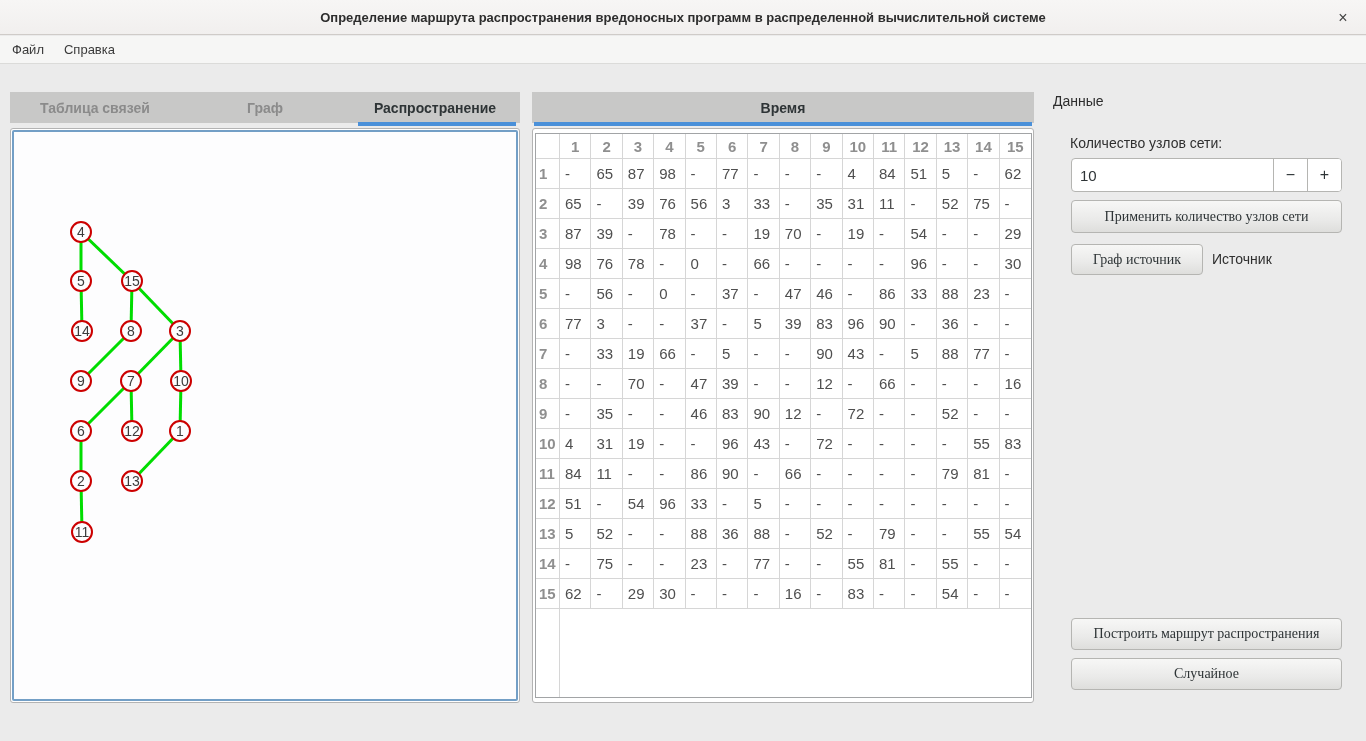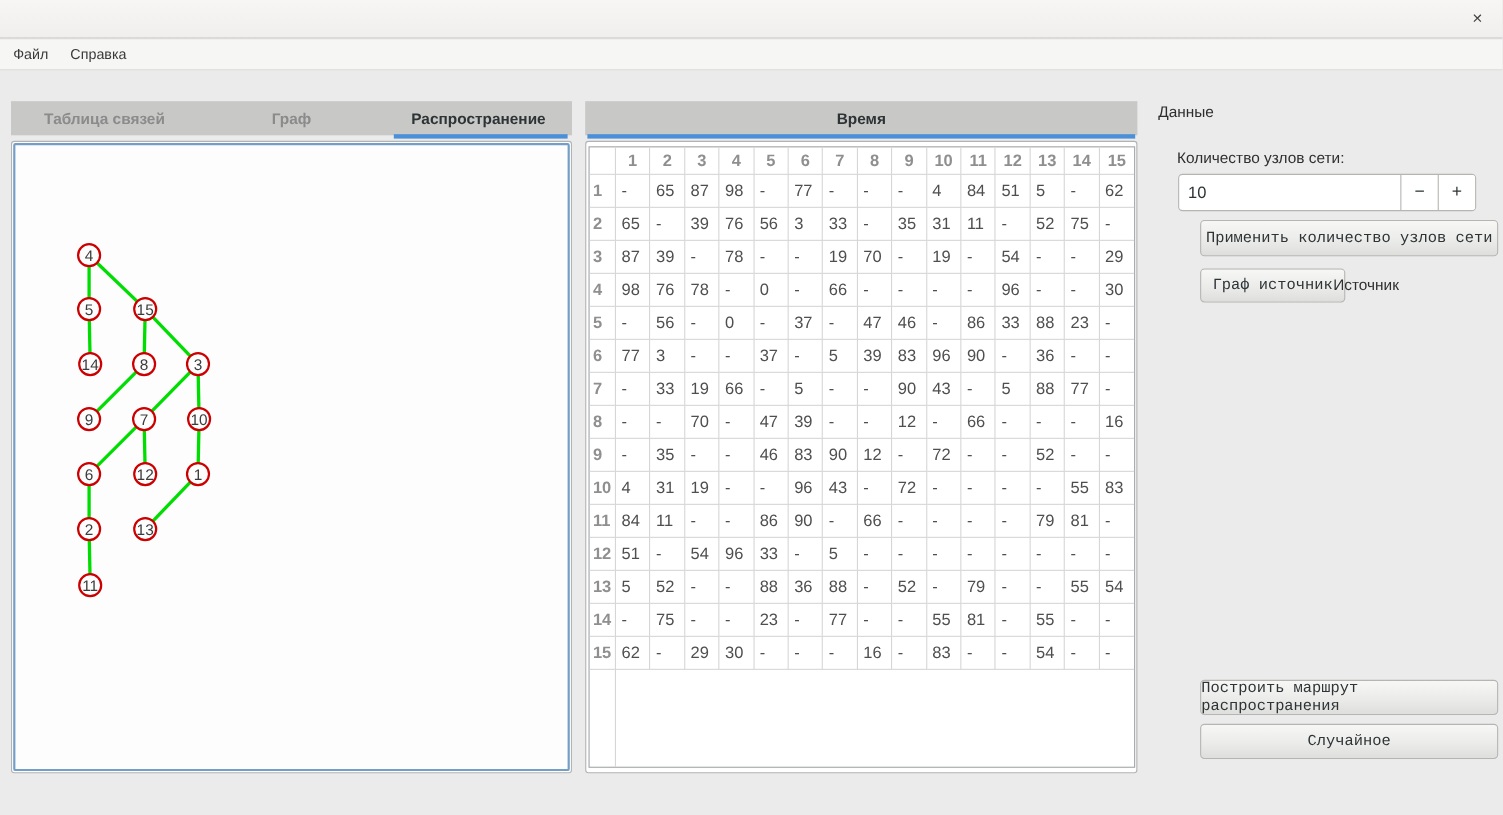--- a/index.html
+++ b/index.html
@@ -76,29 +76,30 @@
     display:flex; align-items:stretch; overflow:hidden;
   }
   .spinbox .value { flex:1; display:flex; align-items:center; padding-left:8px; font-size:15px; color:#2e3436; }
   .spinbox .step {
     width:34px; border-left:1px solid #b5b5b2; display:flex; align-items:center; justify-content:center;
     font-size:16px; color:#2e3436; background:#fff;
   }
   .gtk-btn {
     position:absolute; border:1px solid #b5b5b2; border-radius:4px;
     background:linear-gradient(#f7f7f6, #eaeae9 60%, #dededc);
-    font-size:14px; color:#2e3436; font-family:Liberation Mono, monospace;
-    display:flex; align-items:center; justify-content:center; cursor:default;margin-left:20px;
+    font-size:14px; color:#2e3436; font-family:Liberation Serif, serif;
+    display:flex; align-items:center; justify-content:center; cursor:default;
   }
   .side-label { position:absolute; font-size:14px; color:#2f2f2f; }
 </style>
 </head>
 <body>
 
 <div class="titlebar">
+  <span class="title">Определение маршрута распространения вредоносных программ в распределенной вычислительной системе</span>
   <span class="close">×</span>
 </div>
 
 <div class="menubar">
   <span class="menu-item">Файл</span>
   <span class="menu-item">Справка</span>
 </div>
 
 <div class="tabband" style="left:10px; width:510px;">
   <span class="tab">Таблица связей</span>

